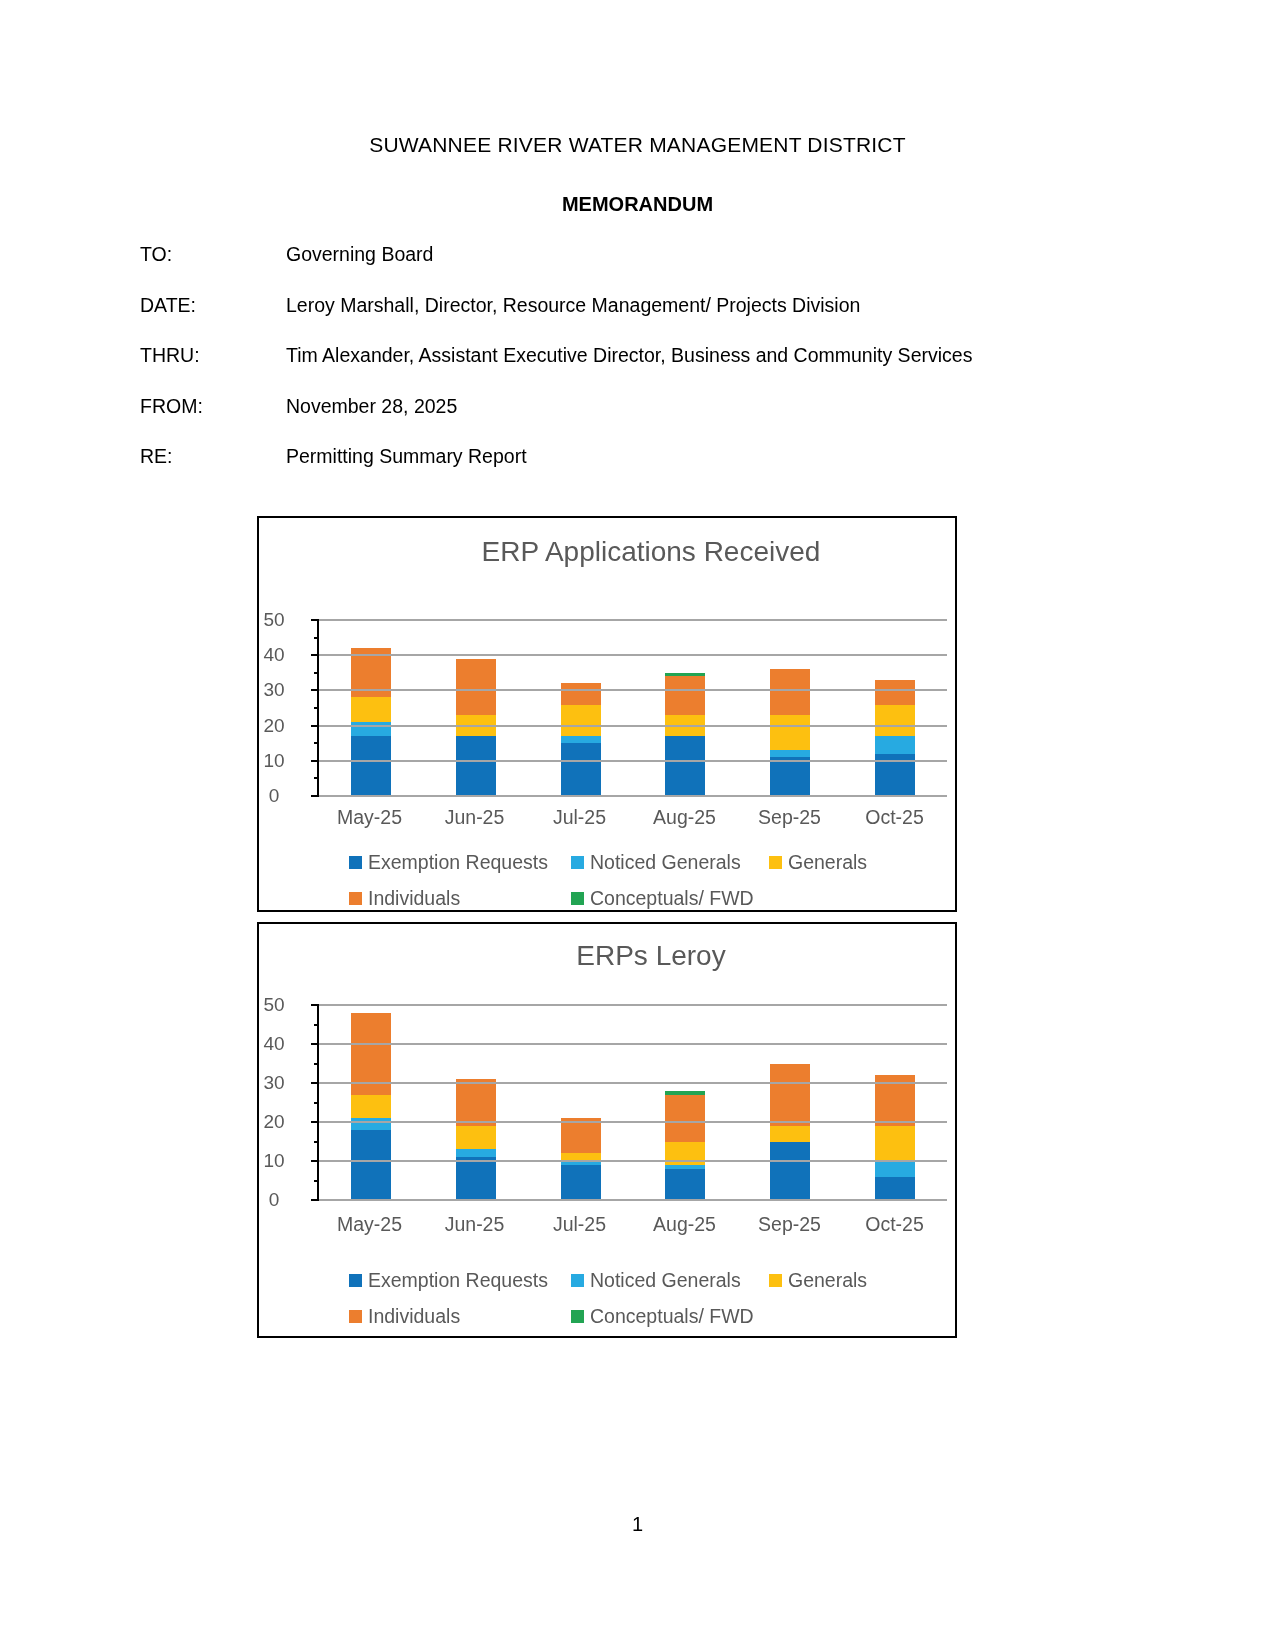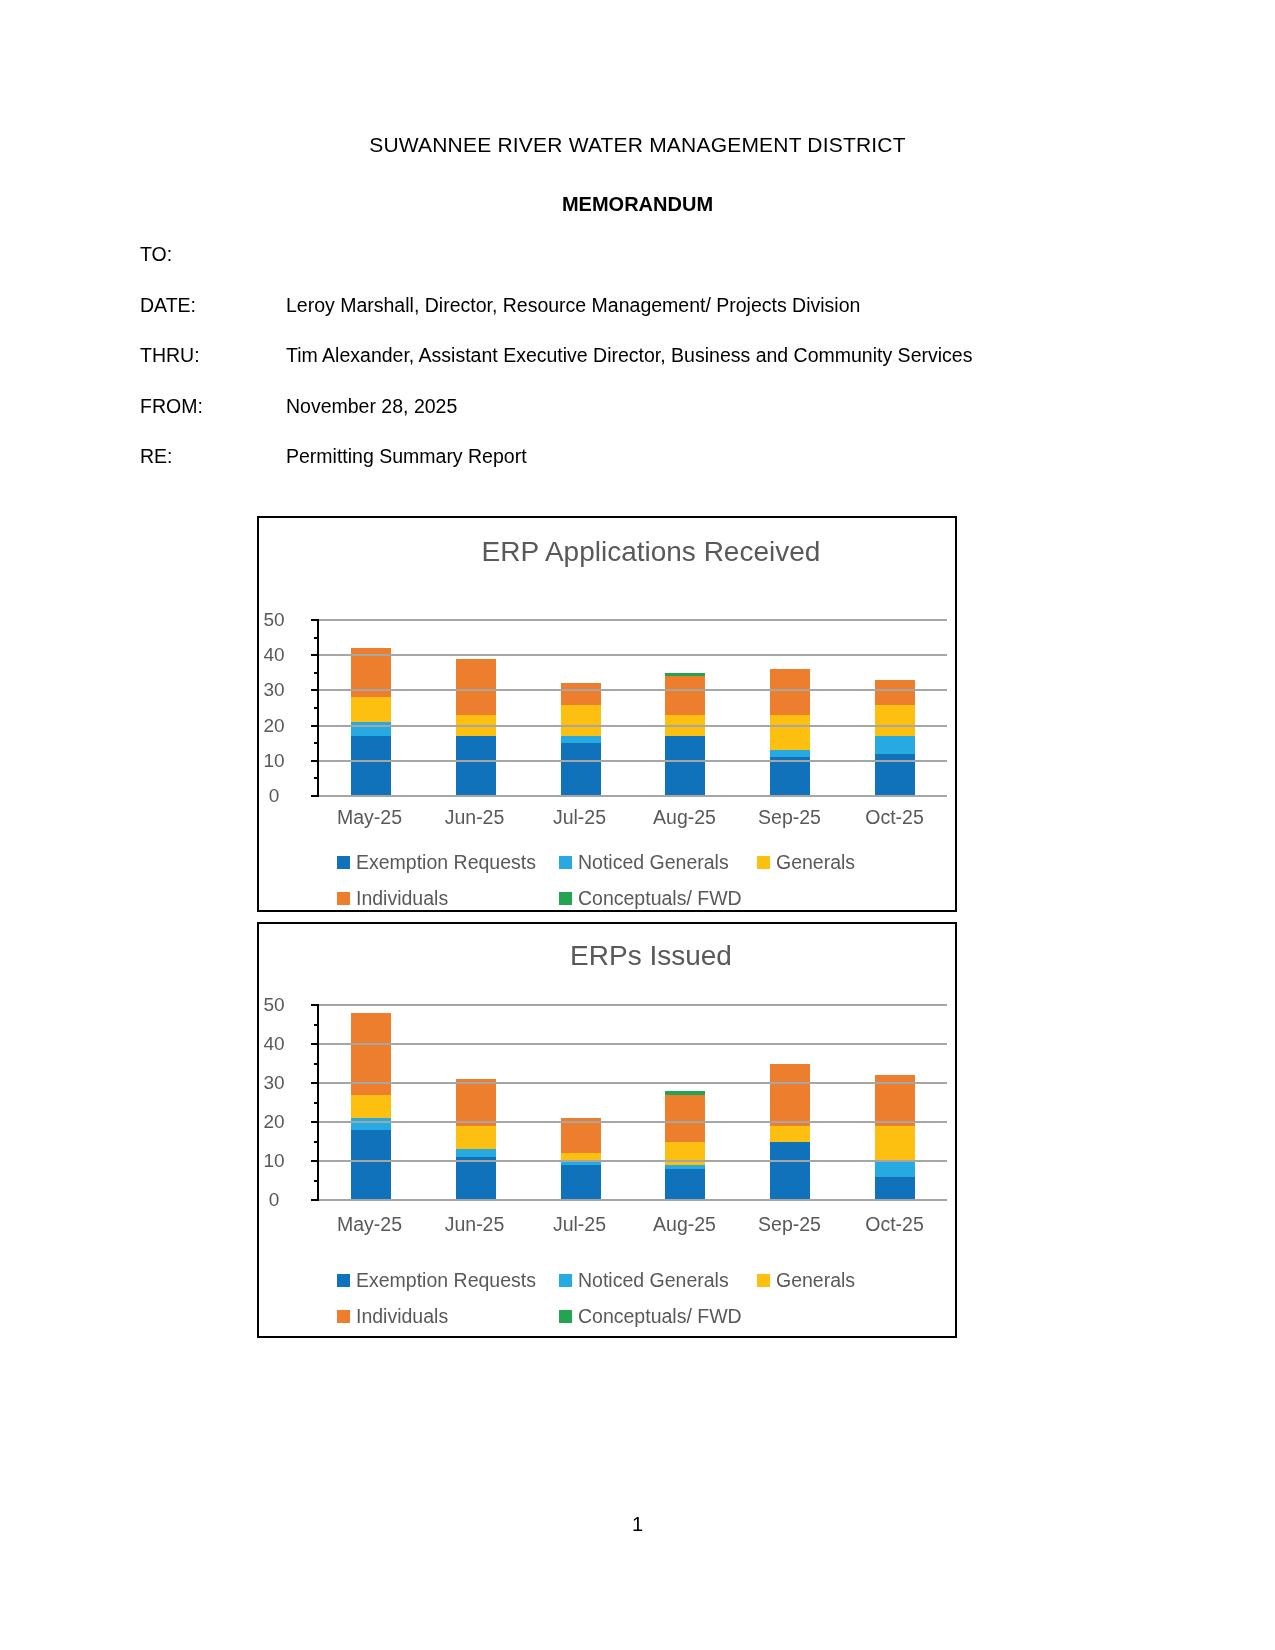--- a/index.html
+++ b/index.html
@@ -52,41 +52,42 @@
   .xlabels {
     position: absolute; left: 58px; right: 8px;
     display: flex; justify-content: space-around;
     color: #595959; font-size: 19.5px;
   }
   #chart-box-0 .xlabels { top: 288px; }
   #chart-box-1 .xlabels { top: 289px; }
   .xlabel { flex: 1; text-align: center; }
 
   .legend {
-    position: absolute; left: 78px; right: 8px;
+    position: absolute; left: 90px; right: 8px;
     display: grid; grid-template-columns: 222px 198px auto;
     row-gap: 13px; color: #595959; font-size: 19.5px; text-align: right;
   }
   #chart-box-0 .legend { top: 333px; }
   #chart-box-1 .legend { top: 345px; }
   .legend-item { display: flex; align-items: center; }
   .legend-swatch { width: 13px; height: 13px; margin-right: 6px; flex: 0 0 13px; }
 
   #page-number { top: 1513px; font-size: 20px; }
   #footer-code { top: 1606px; font-size: 21px; margin-top: 48px; }
 </style>
 </head>
 <body>
 
 <div class="center-line" id="org-title">SUWANNEE RIVER WATER MANAGEMENT DISTRICT</div>
 <div class="center-line" id="doc-type">MEMORANDUM</div>
 
 <div id="memo-fields">
   <div class="memo-row">
     <div class="memo-label">TO:</div>
+    <div class="memo-value">Governing Board</div>
   </div>
   <div class="memo-row">
     <div class="memo-label">DATE:</div>
     <div class="memo-value">Leroy Marshall, Director, Resource Management/ Projects Division</div>
   </div>
   <div class="memo-row">
     <div class="memo-label">THRU:</div>
     <div class="memo-value">Tim Alexander, Assistant Executive Director, Business and Community Services</div>
   </div>
   <div class="memo-row">
@@ -210,21 +211,21 @@
         <span>Individuals</span>
       </div>
       <div class="legend-item">
         <span class="legend-swatch" style="background: rgb(34, 164, 83);"></span>
         <span>Conceptuals/ FWD</span>
       </div>
     </div>
 </div>
 
 <div class="chart-box" id="chart-box-1">
-  <div class="chart-title">ERPs Issued</div>
+  <div class="chart-title">ERPs Leroy</div>
   <div class="ylabels" style="top:81px; height:195px;">
       <div class="ytick" style="bottom: -11px;">0</div>
       <div class="ytick" style="bottom: 28px;">10</div>
       <div class="ytick" style="bottom: 67px;">20</div>
       <div class="ytick" style="bottom: 106px;">30</div>
       <div class="ytick" style="bottom: 145px;">40</div>
       <div class="ytick" style="bottom: 184px;">50</div>
     </div>
   <div class="plot" style="top:81px; height:195px;">
     <div class="bars">

